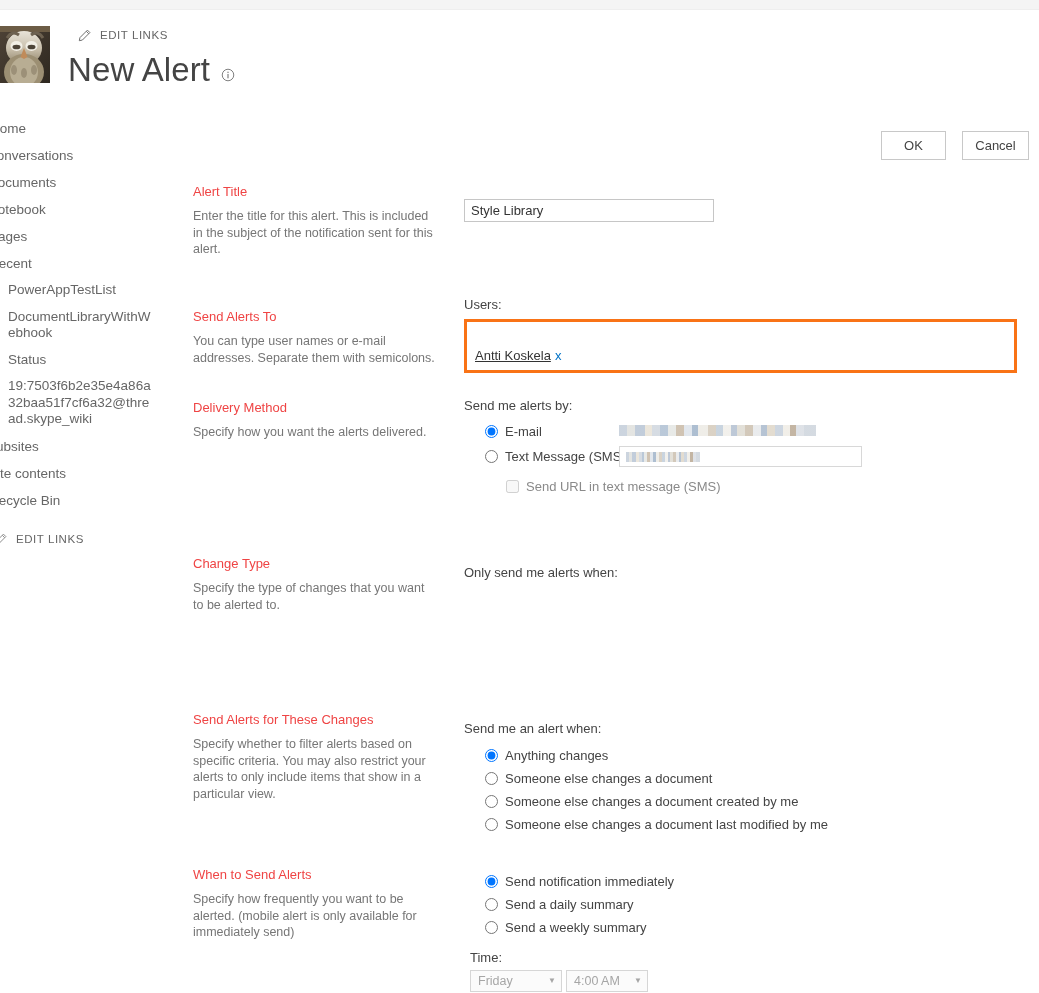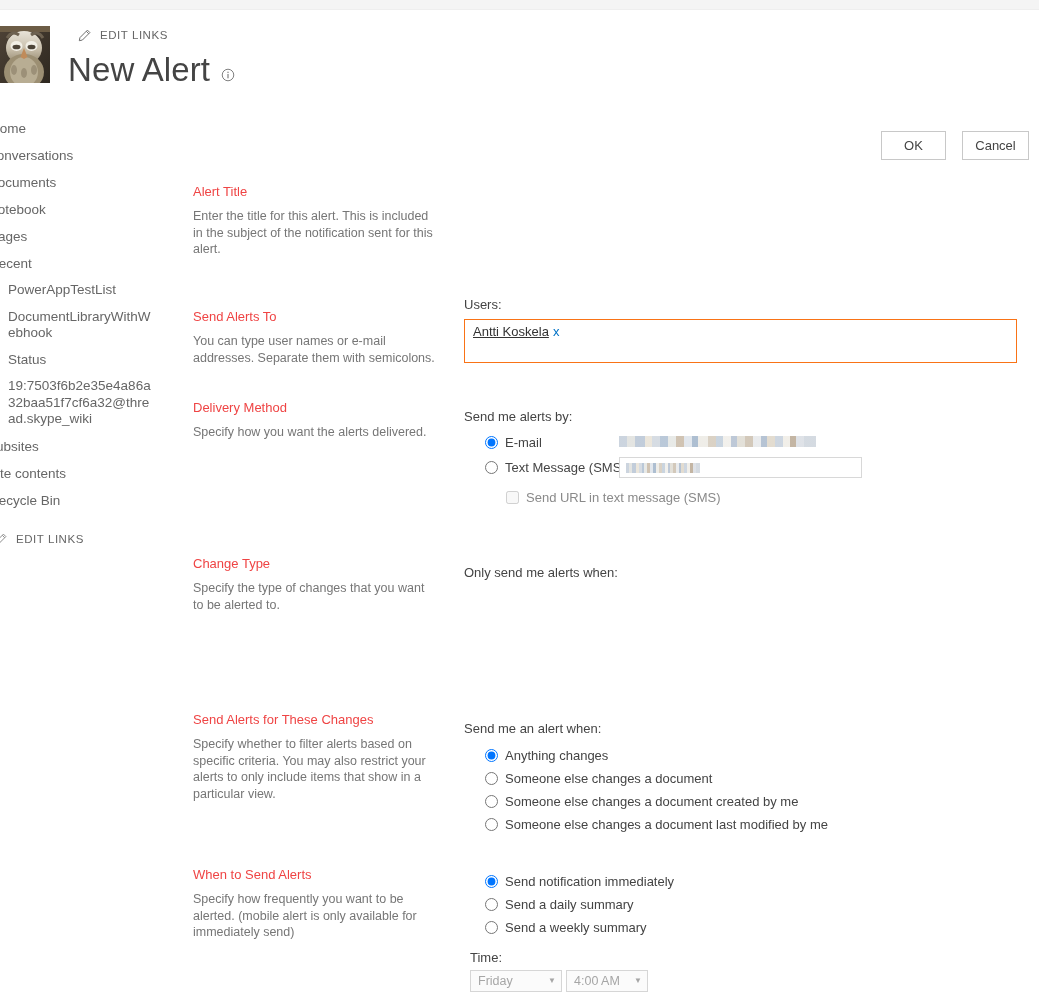--- a/index.html
+++ b/index.html
@@ -111,22 +111,22 @@
 
   .text-input {
     width:250px; height:23px;
     border:1px solid #c6c6c6; background:#ffffff;
     font-family:"Liberation Sans", sans-serif;
     font-size:13px; color:#333333; padding:2px 6px; outline:none;
   }
 
   .people-picker {
     width:553px; height:44px;
-    border:1px solid #f97316; background:#ffffff;
-    padding:2px 8px; cursor:text;
+    border:3px solid #f97316; background:#ffffff;
+    padding:24px 8px; cursor:text;
   }
   .pp-name {
     font-size:13px; color:#333333; text-decoration:underline;
     text-underline-offset:1px; cursor:pointer;
   }
   .pp-x { font-size:13px; color:#0072c6; margin-left:4px; cursor:pointer; }
 
   
   .opt-row { display:flex; align-items:center; height:23px; margin-bottom:0px; }
   .opt-row input[type=radio],
@@ -259,41 +259,44 @@
     <button class="btn cancel">Cancel</button>
   </div>
 
   <div class="form-area">
 
     <div class="form-row" style="height:100px;">
       <div class="desc-col" style="top:8px;">
         <div class="sec-title">Alert Title</div>
         <div class="sec-desc">Enter the title for this alert. This is included in the subject of the notification sent for this alert.</div>
       </div>
+      <div class="ctl-col" style="top:24px;">
+        <input class="text-input" type="text" value="Style Library" style="">
+      </div>
     </div>
 
     <div class="form-row" style="height:105px;">
       <div class="desc-col" style="top:1px;margin-top:32px;">
         <div class="sec-title">Send Alerts To</div>
         <div class="sec-desc">You can type user names or e-mail addresses. Separate them with semicolons.</div>
       </div>
       <div class="ctl-col" style="top:21px;">
         <div class="field-label">Users:</div>
         <div class="people-picker">
           <span class="pp-name">Antti Koskela</span><span class="pp-x">x</span>
         </div>
       </div>
     </div>
 
     <div class="form-row" style="height:155px;">
       <div class="desc-col" style="top:19px;">
         <div class="sec-title">Delivery Method</div>
         <div class="sec-desc">Specify how you want the alerts delivered.</div>
       </div>
-      <div class="ctl-col" style="top:28px;">
+      <div class="ctl-col" style="top:17px;">
         <div class="field-label">Send me alerts by:</div>
 
         <div class="radio-block" style="margin-top:6px;">
           <div class="opt-row" style="position:relative;">
             <input type="radio" name="delivery" id="dm-email" checked="" style="">
             <label for="dm-email">E-mail</label>
             <span class="redacted email" style="position:absolute; left:134px; top:5px;"></span>
           </div>
 
           <div class="opt-row" style="position:relative; margin-top:2px;">

